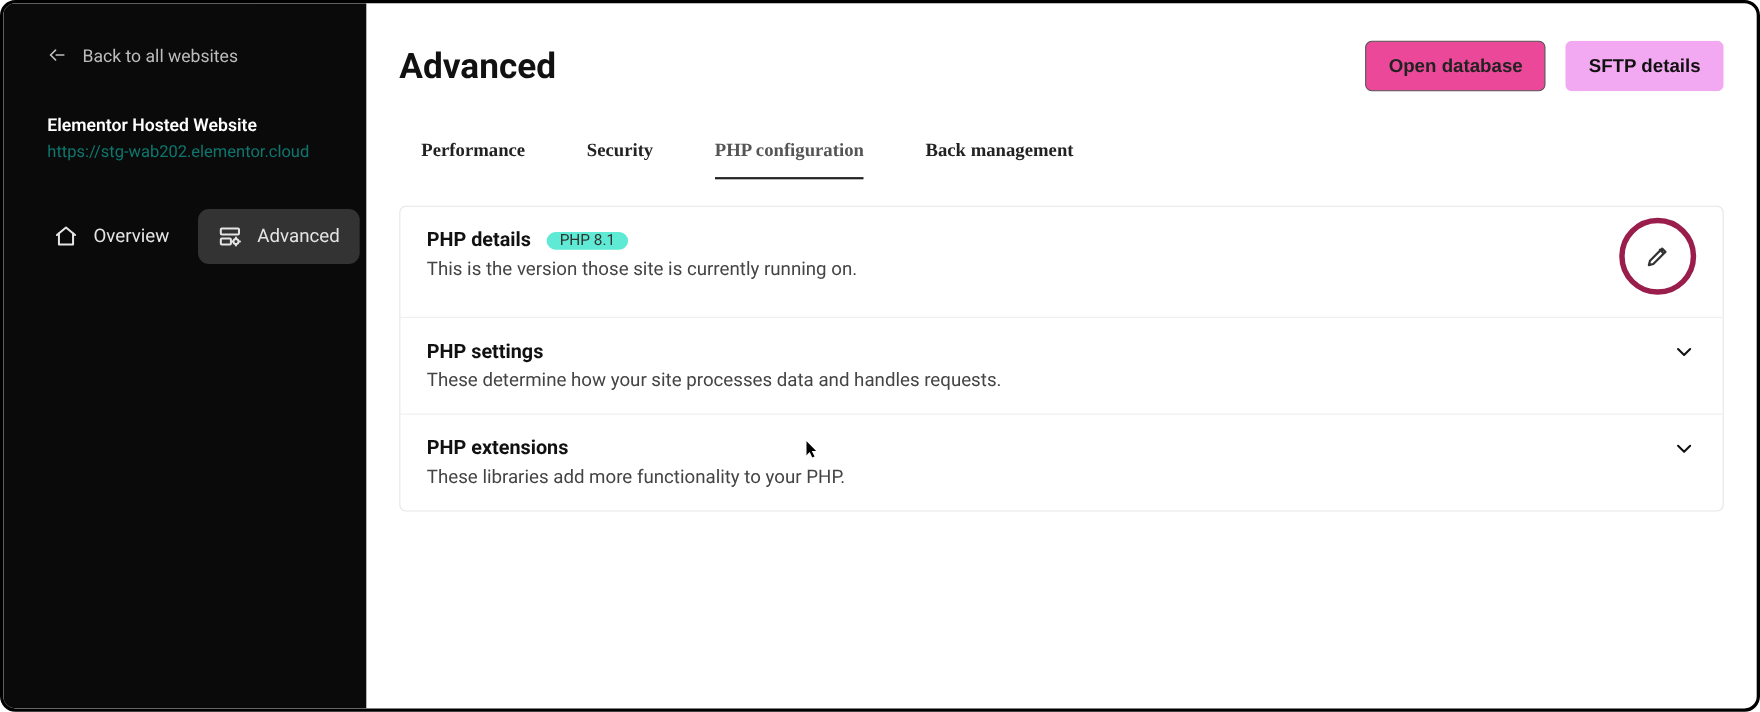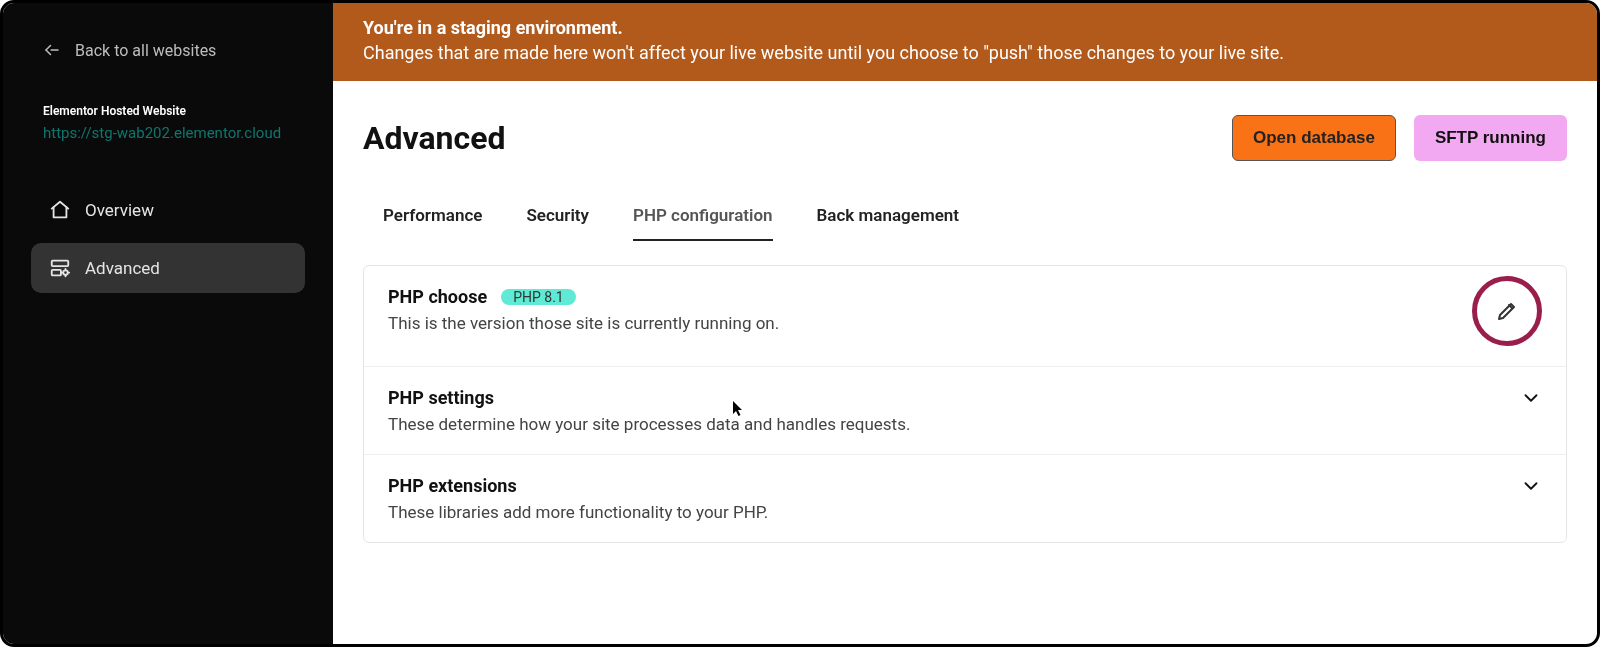--- a/index.html
+++ b/index.html
@@ -25,23 +25,23 @@
     display: flex;
     gap: 14px;
     color: #bdbdbd;
     font-size: 16px;
     cursor: pointer;
     margin-bottom: 44px;
     padding-left: 12px;
   }
   .back-link svg { width: 18px; height: 18px; stroke: #bdbdbd; }
   .site-block { padding-left: 12px; margin-bottom: 40px; }
-  .site-title { color: #fff; font-size: 12px; font-weight: 600; margin-bottom: 4px; }
+  .site-title { color: #fff; font-size: 16px; font-weight: 600; margin-bottom: 4px; }
   .site-url { color: #0f766e; font-size: 15px; line-height: 1.5; word-break: break-all; }
-  .nav { display: flex; flex-direction: column; gap: 8px; }
+  .nav { display: flex; flex-direction: row; gap: 8px; }
   .nav-item {
     display: flex; align-items: center; gap: 14px;
     padding: 14px 18px;
     border-radius: 10px;
     font-size: 17px;
     color: #e5e5e5;
     cursor: pointer;
   }
   .nav-item.active { background: #333333; }
   .nav-item svg { width: 22px; height: 22px; stroke: #e5e5e5; fill: none; }
@@ -61,27 +61,28 @@
   .page-header { display: flex; justify-content: space-between; align-items: center; margin-bottom: 44px; }
   .page-title { font-size: 32px; font-weight: 700; color: #111; }
   .header-actions { display: flex; gap: 18px; }
   .btn {
     font-size: 17px; font-weight: 600;
     padding: 12px 20px;
     border-radius: 6px;
     cursor: pointer;
     border: 1px solid transparent;
   }
-  .btn.outline { background: #f97316; border: 1px solid #555; color: #222; }
+  .btn.outline { background: #ec4899; border: 1px solid #555; color: #222; }
   .btn.primary { background: #f3a9f1; color: #111; }
 
   .tabs {
-    display: flex; gap: 44px;
+    display: flex; gap: 56px;
     margin-bottom: 24px;
     padding-left: 20px;
+    font-family: Liberation Serif, serif;
   }
   .tab {
     font-size: 17px; font-weight: 600;
     color: #222;
     padding-bottom: 14px;
     cursor: pointer;
     border-bottom: 2px solid transparent;
   }
   .tab.active { color: #555; border-bottom: 2px solid #222; text-align: center; }
 
@@ -157,47 +158,43 @@
           <line x1="18" y1="20" x2="18" y2="21"></line>
           <line x1="14" y1="17" x2="15" y2="17"></line>
           <line x1="21" y1="17" x2="22" y2="17"></line>
         </svg>
       <span>Advanced</span>
     </div>
   </nav>
 </aside>
 
 <main class="main">
-  <div class="banner">
-    <div class="banner-title">You're in a staging environment.</div>
-    <div class="banner-text">Changes that are made here won't affect your live website until you choose to "push" those changes to your live site.</div>
-  </div>
 
   <div class="content">
     <div class="page-header">
       <h1 class="page-title">Advanced</h1>
       <div class="header-actions">
         <button class="btn outline">Open database</button>
-        <button class="btn primary">SFTP running</button>
+        <button class="btn primary">SFTP details</button>
       </div>
     </div>
 
     <div class="tabs">
       <div class="tab">Performance</div>
       <div class="tab">Security</div>
       <div class="tab active">PHP configuration</div>
       <div class="tab">Back management</div>
     </div>
 
     <div class="panel">
 
       <div class="row">
         <div class="row-main">
           <div class="row-title-line">
-            <span class="row-title">PHP choose</span>
+            <span class="row-title">PHP details</span>
             <span class="badge">PHP 8.1</span>
           </div>
           <div class="row-desc">This is the version those site is currently running on.</div>
         </div>
         <div class="row-action">
           <div class="edit-circle">
             <svg viewBox="0 0 24 24" stroke-width="2" stroke-linecap="round" stroke-linejoin="round">
                 <path d="M4 20l4-1 11-11-3-3L5 16l-1 4z"></path>
                 <path d="M14 6l3 3"></path>
               </svg>

